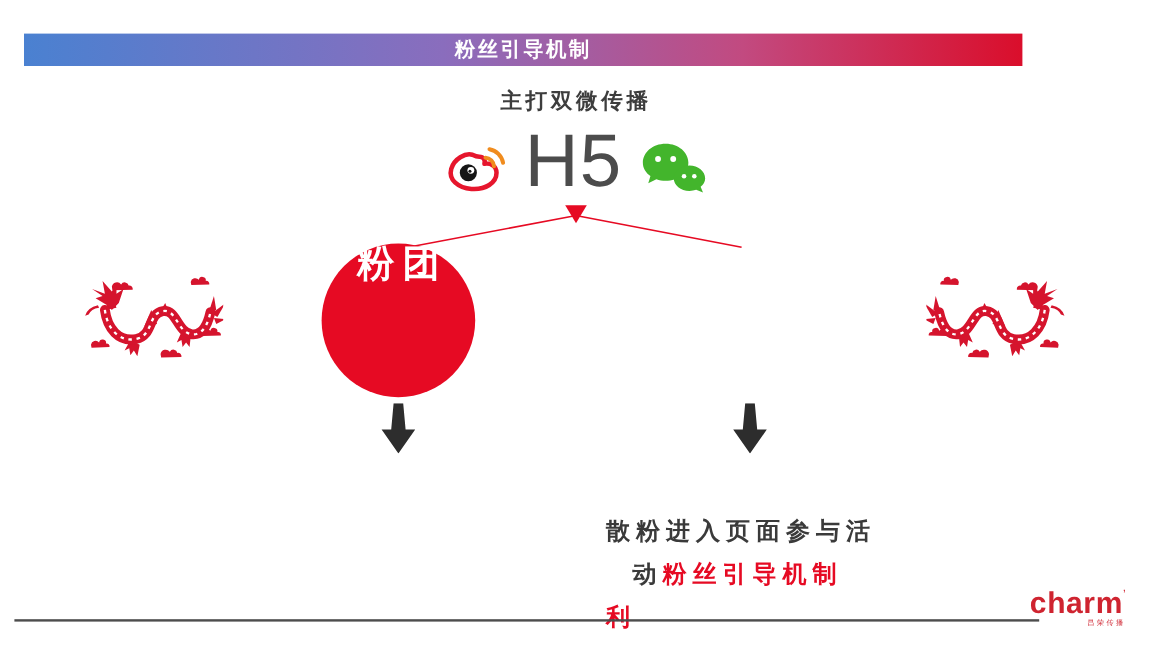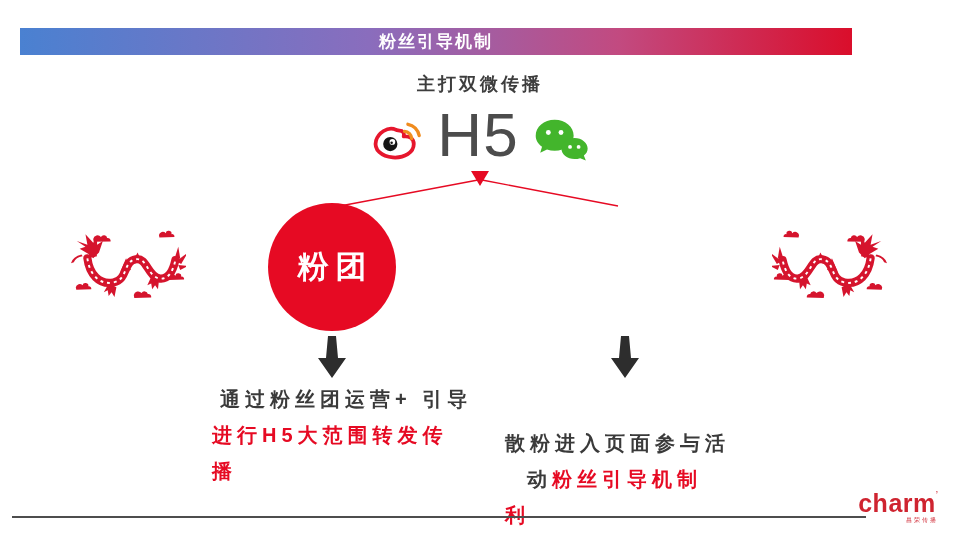--- a/index.html
+++ b/index.html
@@ -29,21 +29,21 @@
     display:flex; align-items:flex-end; justify-content:center; gap:14px;
   }
   .h5-label { font-size:62px; line-height:1; color:#4c4c4c; font-weight:400; letter-spacing:1px; }
   .icon-svg { display:block; }
   
   .connector-svg { position:absolute; left:0; top:0; width:960px; height:540px; pointer-events:none; }
   
   .big-circle {
     position:absolute; width:128px; height:128px; border-radius:50%;
     background:#e60a23; color:#ffffff; display:flex; flex-direction:column;
-    align-items:center; justify-content:center; text-align:center;
+    align-items:center; text-align:center;
   }
   .circle-left  { left:268px; top:203px; }
   .circle-right { left:561px; top:203px; }
   .circle-title { font-size:31px; font-weight:bold; letter-spacing:7px; padding-left:7px; line-height:1.1; }
   .circle-sub   { font-size:19px; font-weight:bold; letter-spacing:0; margin-top:6px; white-space:nowrap; }
   
   .down-arrow { position:absolute; width:30px; height:42px; }
   .arrow-left  { left:317px; top:336px; }
   .arrow-right { left:610px; top:336px; }
   
@@ -162,25 +162,20 @@
   </div>
 
 
   <svg class="down-arrow arrow-left" viewBox="0 0 30 42">
     <polygon points="11,0 19,0 21,22 29,22 15,42 1,22 9,22" fill="#2d2d2d"></polygon>
   </svg>
   <svg class="down-arrow arrow-right" viewBox="0 0 30 42">
     <polygon points="11,0 19,0 21,22 29,22 15,42 1,22 9,22" fill="#2d2d2d"></polygon>
   </svg>
 
-  <div class="note note-left">
-    <span class="note-line dark indent-sm">通过粉丝团运营+ 引导</span>
-    <span class="note-line red">进行H5大范围转发传</span>
-    <span class="note-line red">播</span>
-  </div>
 
   <div class="note note-right">
     <span class="note-line dark">散粉进入页面参与活</span>
     <span class="note-line indent-md"><span class="dark">动</span><span class="red">粉丝引导机制</span></span>
     <span class="note-line red">利</span>
   </div>
 
   <div class="footer-rule"></div>
   <div class="logo">
     <span class="logo-text">charm</span><span class="logo-mark">’</span>

